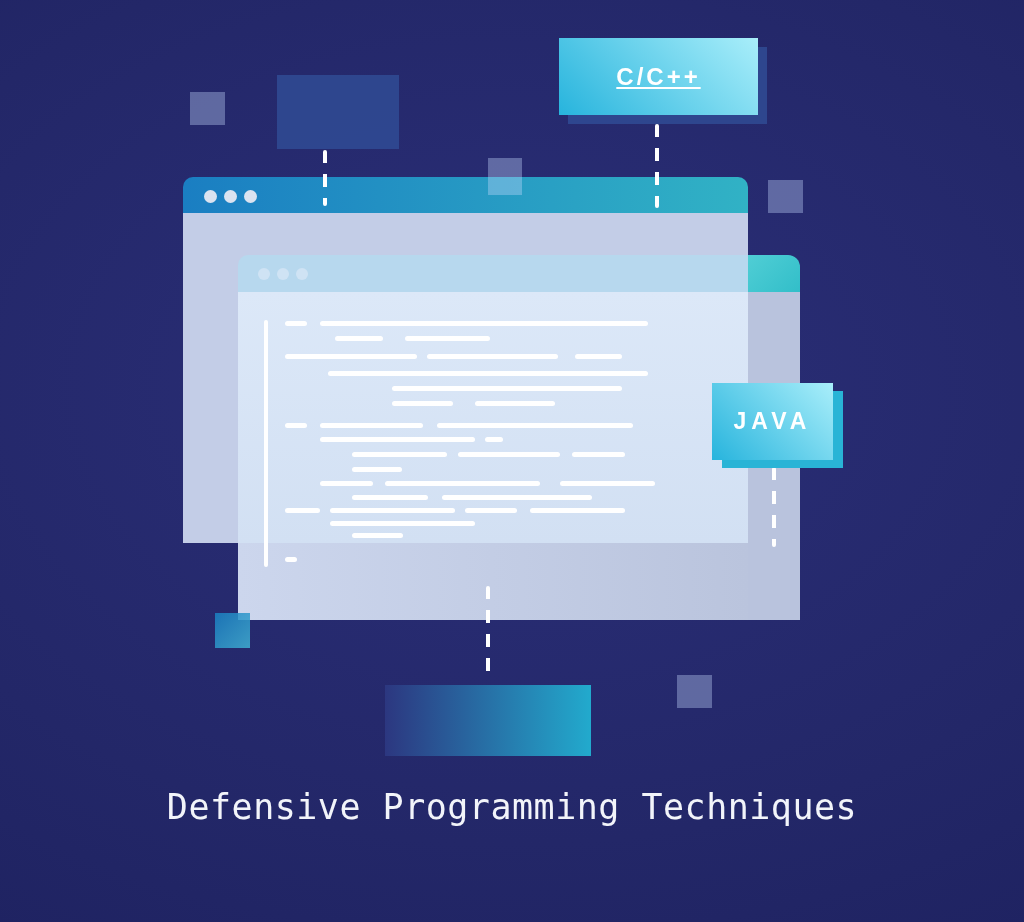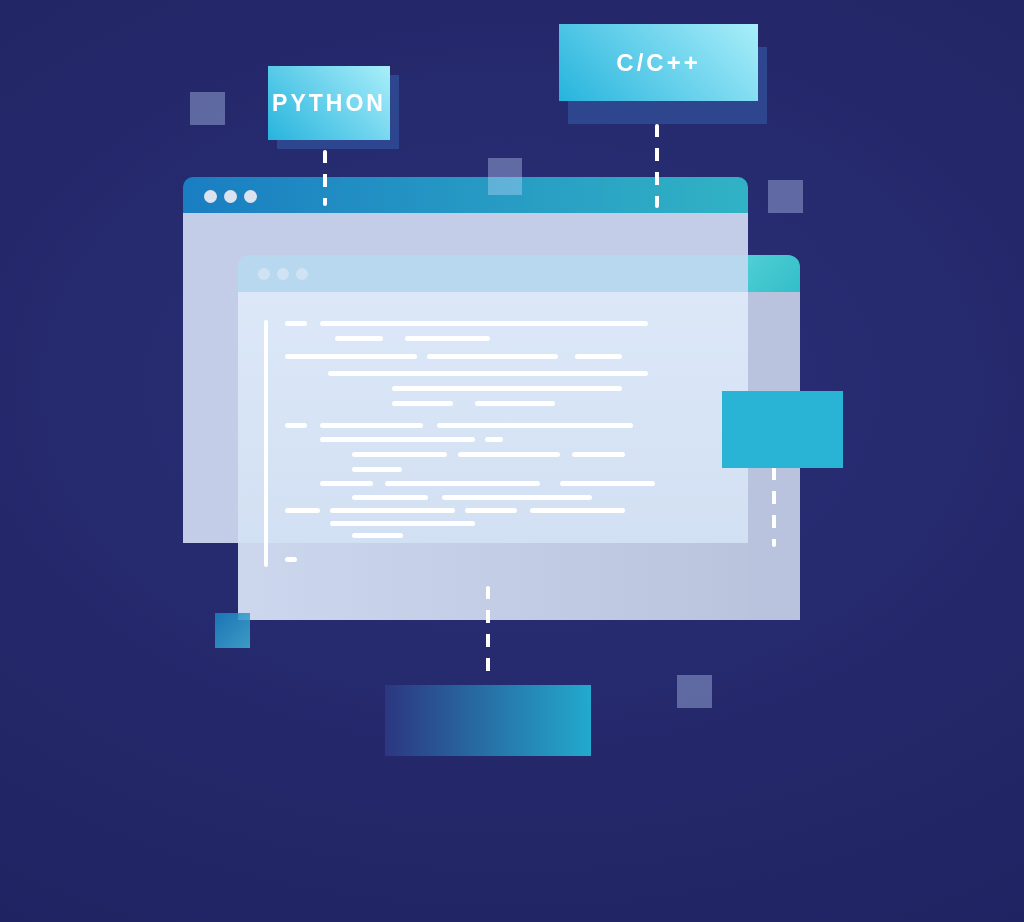--- a/index.html
+++ b/index.html
@@ -61,21 +61,21 @@
   
   .backplate{position:absolute;}
   .bp-python{left:277px;top:75px;width:122px;height:74px;background:var(--label-shadow-navy);opacity:.75;}
   .bp-cpp{left:568px;top:47px;width:199px;height:77px;background:var(--label-shadow-navy);opacity:.75;}
   .bp-java{left:722px;top:391px;width:121px;height:77px;background:var(--label-shadow-teal);}
   .bp-code{left:385px;top:685px;width:206px;height:71px;background:linear-gradient(90deg,#2c3780,#22aacd);}
   .label-box{position:absolute;display:flex;align-items:center;justify-content:center;
     color:#ffffff;font-weight:700;letter-spacing:3px;
     background:linear-gradient(45deg,var(--label-grad-start),var(--label-grad-end));}
   .lb-python{left:268px;top:66px;width:122px;height:74px;font-size:23px;}
-  .lb-cpp{left:559px;top:24px;width:199px;height:77px;font-size:24px;}
+  .lb-cpp{left:559px;top:38px;width:199px;height:77px;font-size:24px;text-decoration:underline;}
   .lb-java{left:712px;top:383px;width:121px;height:77px;font-size:23px;letter-spacing:5px;}
   .lb-code{left:393px;top:677px;width:194px;height:71px;font-size:26px;font-weight:600;letter-spacing:2px;
     background:linear-gradient(45deg,#2fbce0,#8feaf5);}
   
   .caption{position:absolute;left:0;right:0;top:787px;text-align:center;
     color:#f2f4fa;font-family:"DejaVu Sans Mono", monospace;font-size:35px;letter-spacing:0.5px;}
 </style>
 </head>
 <body>
 
@@ -143,26 +143,27 @@
       <div class="cline" style="left: 352px; top: 533px; width: 51px; height: 5px;"></div>
       <div class="cline" style="left: 285px; top: 557px; width: 12px; height: 5px;"></div>
     </div>
 
   <div class="connector conn-python"></div>
   <div class="connector conn-cpp"></div>
   <div class="connector conn-java"></div>
   <div class="connector conn-code"></div>
 
   <div class="backplate bp-python"></div>
-  <div class="label-box lb-python">
-    <span>PYTHON</span>
-  </div>
 
   <div class="backplate bp-cpp"></div>
   <div class="label-box lb-cpp">
     <span>C/C++</span>
   </div>
 
   <div class="backplate bp-java"></div>
+  <div class="label-box lb-java">
+    <span>JAVA</span>
+  </div>
 
   <div class="backplate bp-code"></div>
 
+  <div class="caption">Defensive Programming Techniques</div>
 </div>
 
 </body></html>

